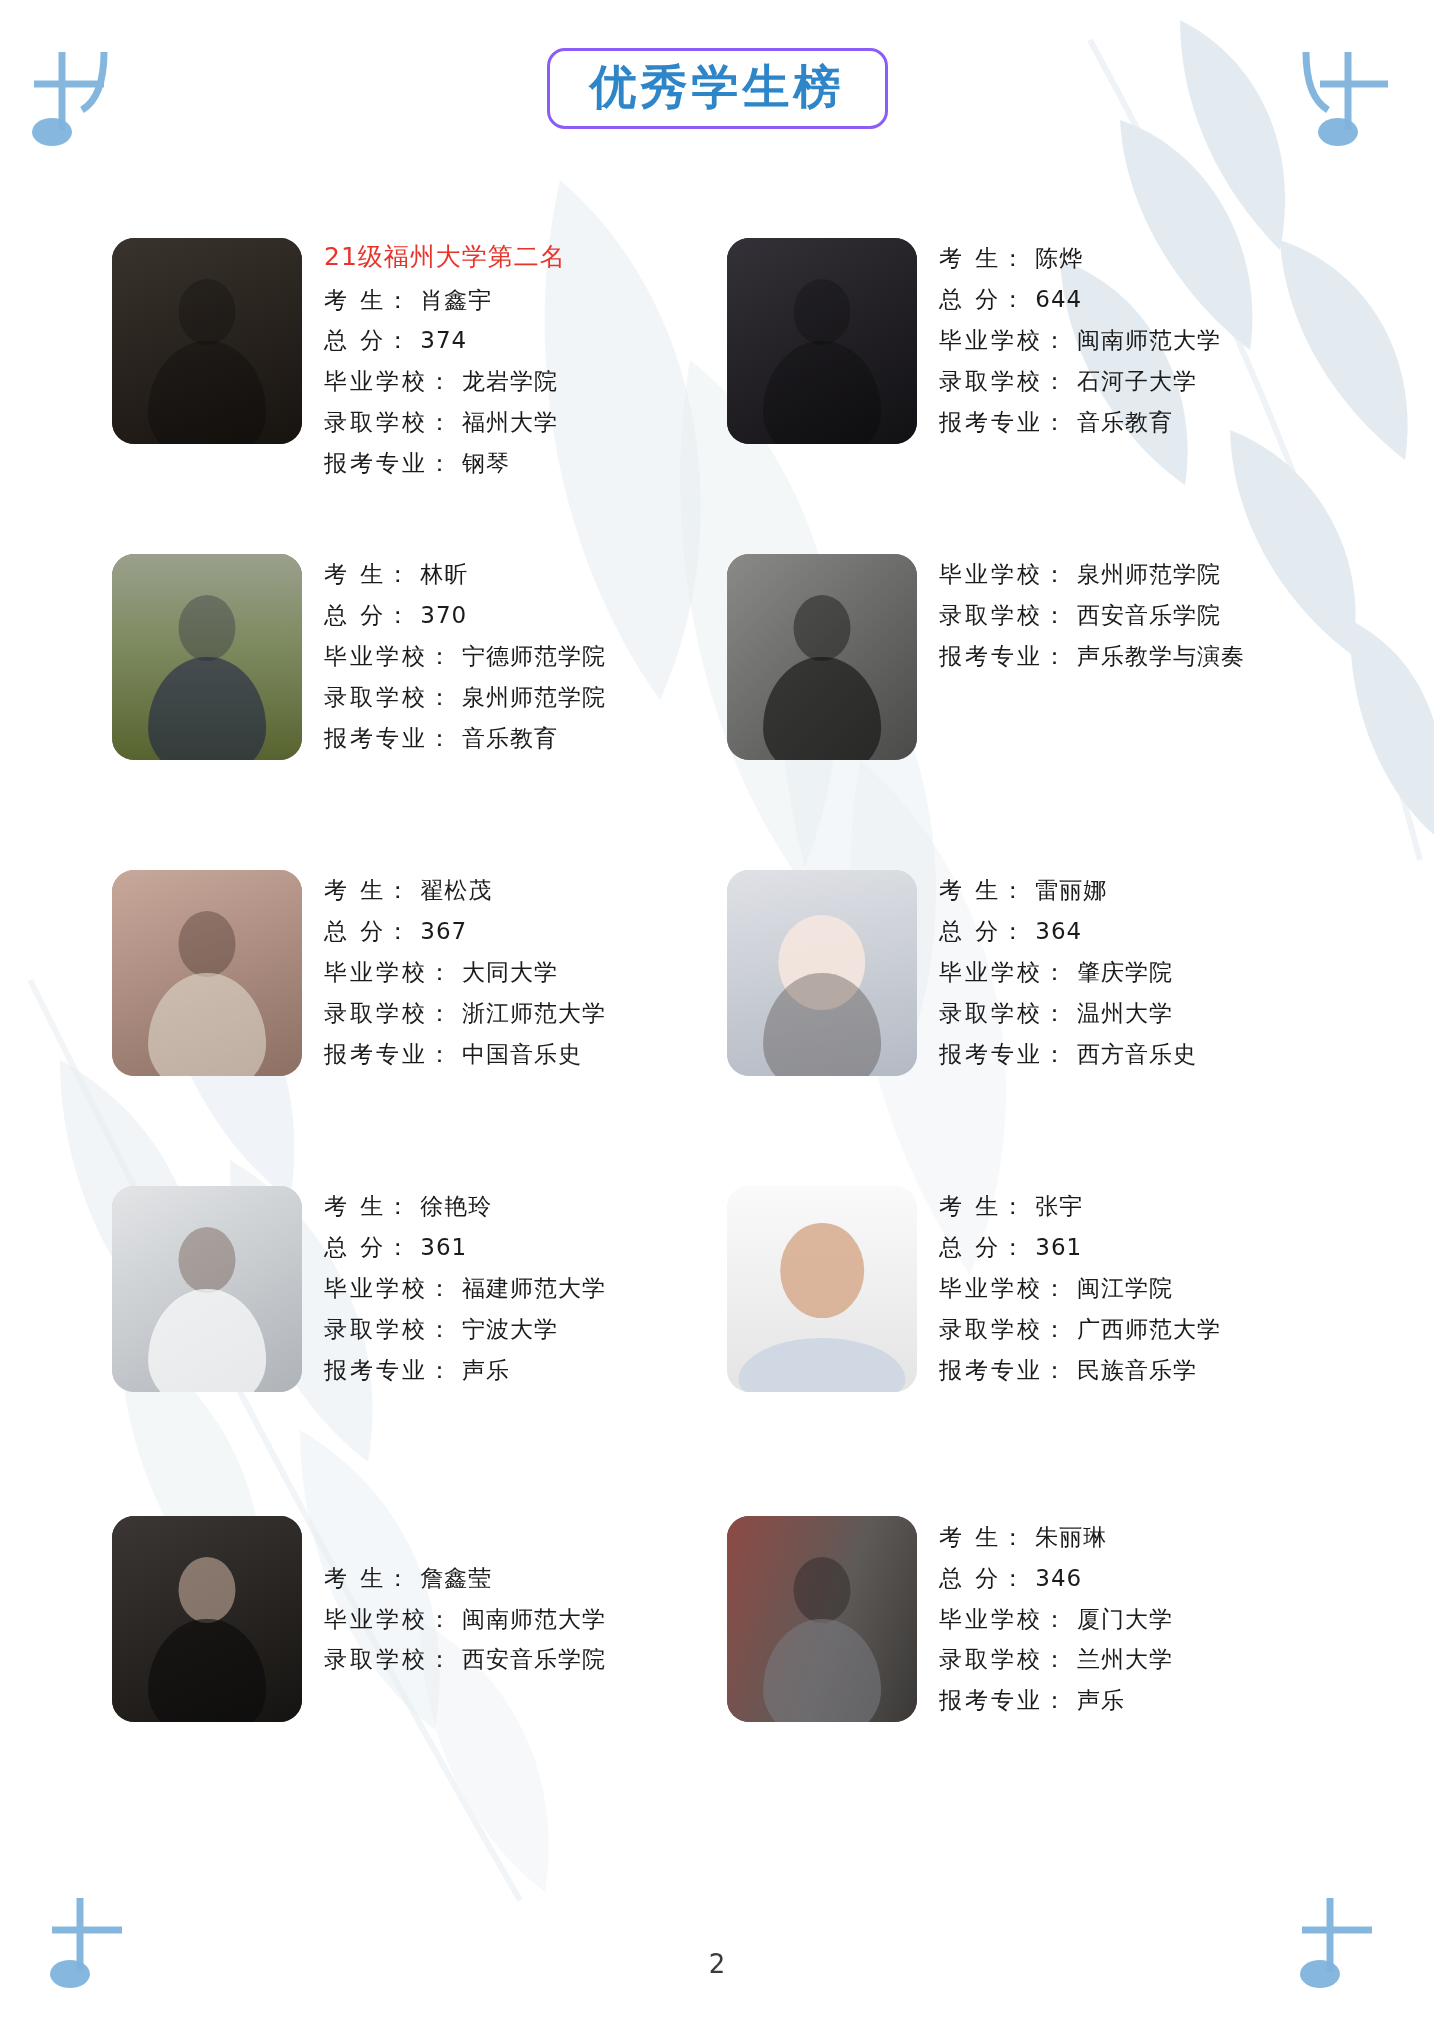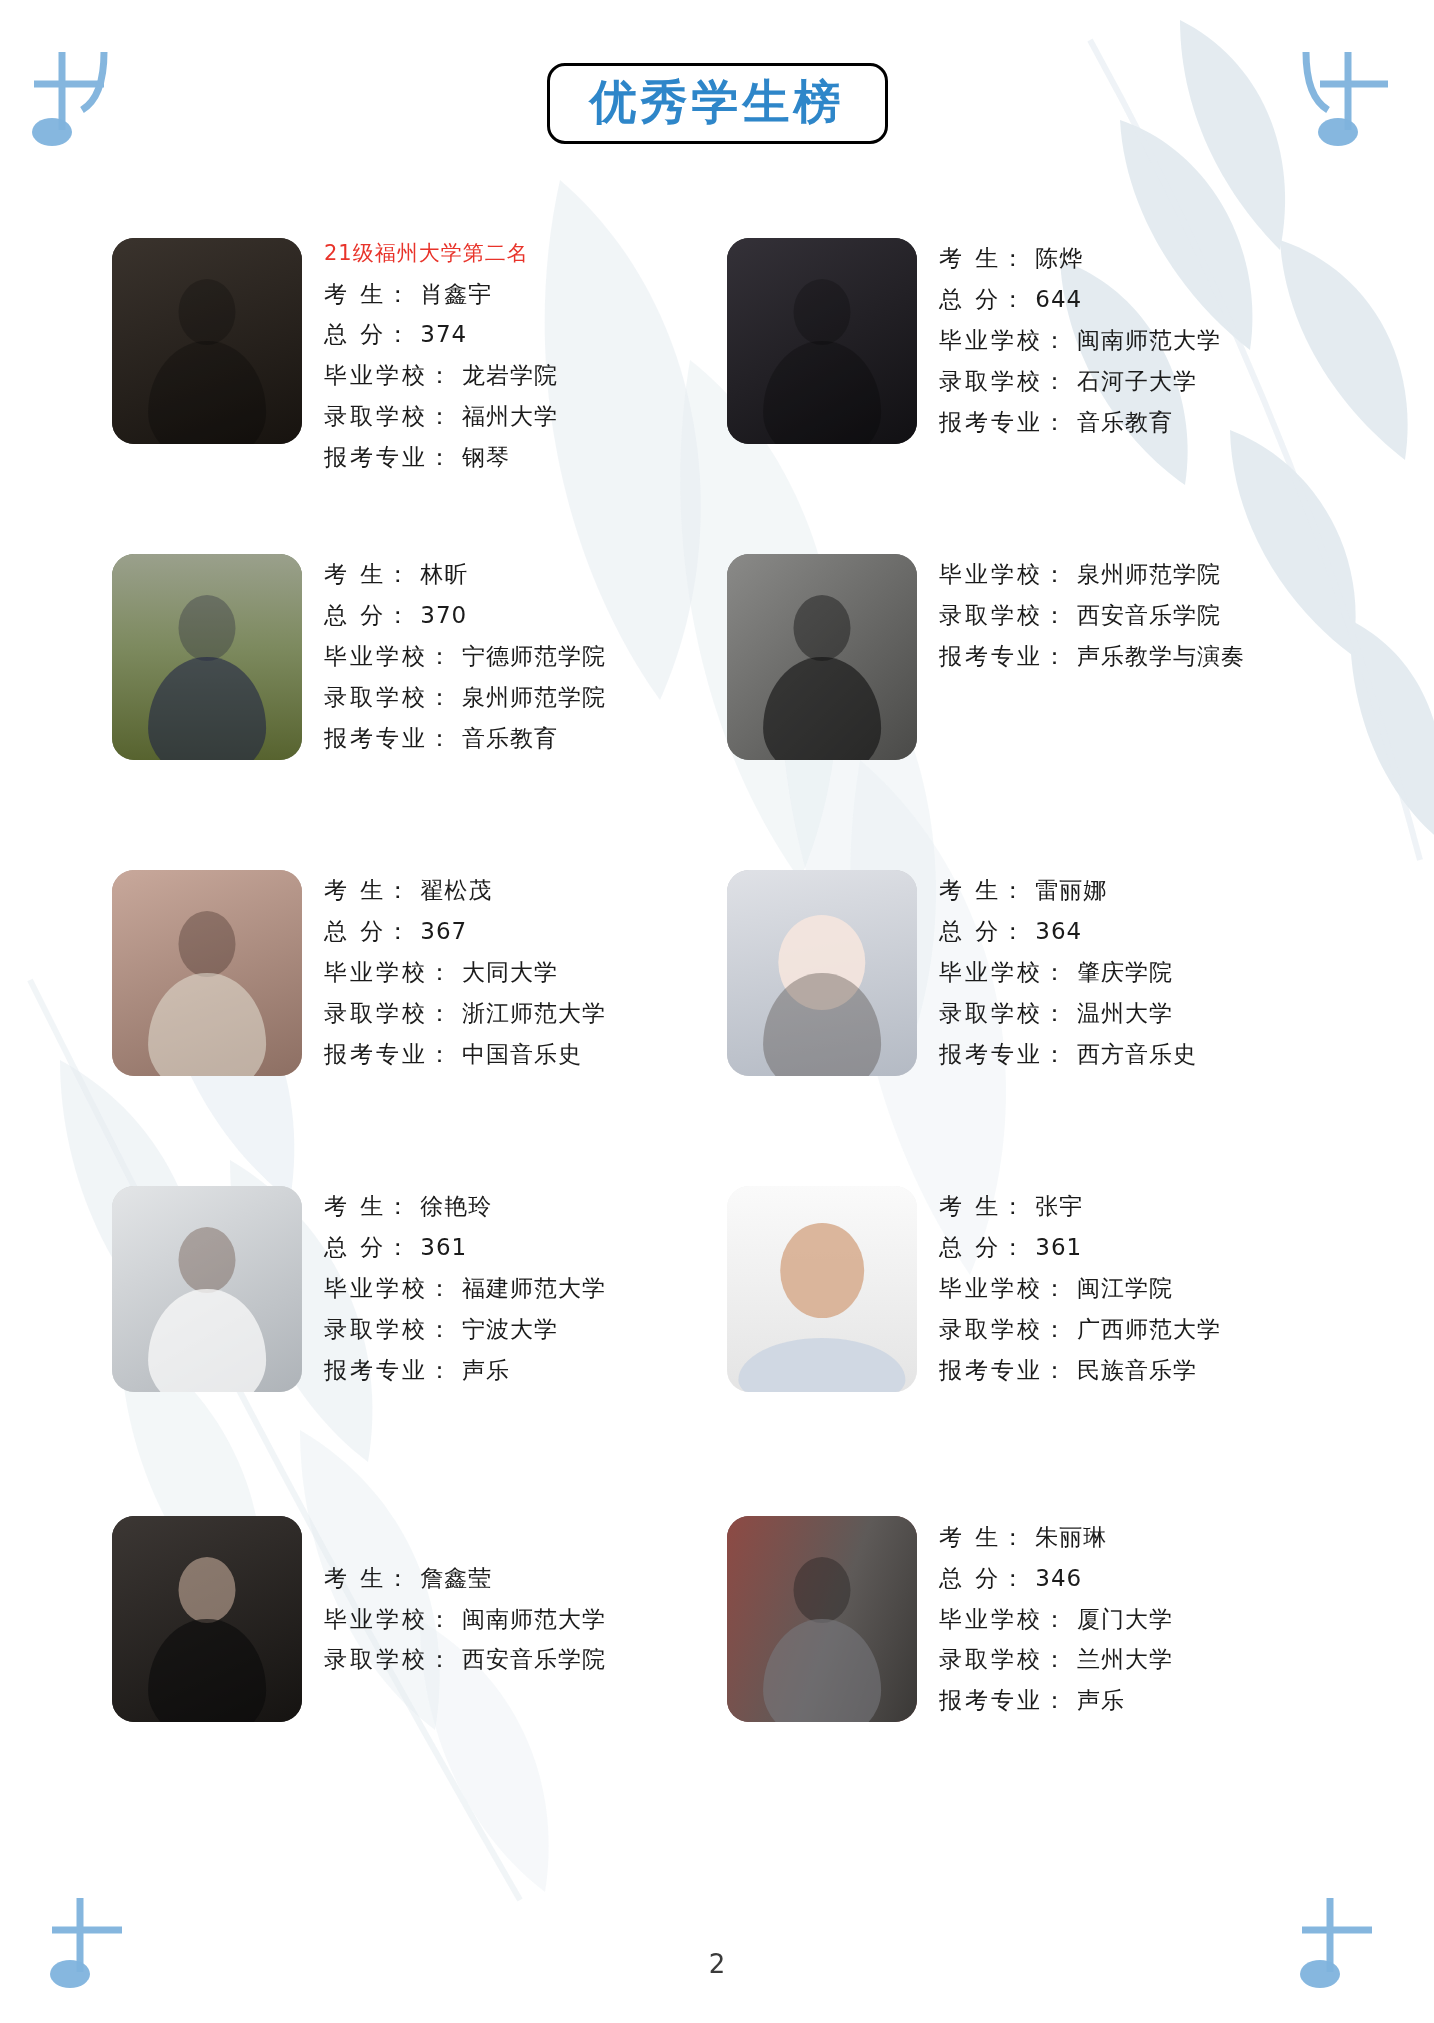--- a/index.html
+++ b/index.html
@@ -32,25 +32,24 @@
   
   .title-wrap {
     position: absolute;
     top: 48px;
     left: 0;
     width: 100%;
     display: flex;
     justify-content: center;
   }
   .title-box {
-    border: 3px solid #000000;
+    border: 3px solid #8b5cf6;
     border-radius: 18px;
     padding: 12px 40px 16px 40px;
     background: rgba(255,255,255,0.75);
-    margin-top: 15px;
   }
   .title-text {
     font-size: 47px;
     letter-spacing: 4px;
     color: #2e86c9;
     font-weight: bold;
     line-height: 1;
     white-space: nowrap;
     font-family: "DejaVu Sans", "Liberation Sans", sans-serif;
   }
@@ -107,21 +106,21 @@
     border-radius: 50%;
     background: rgba(0,0,0,0.22);
   }
 
   .info {
     margin-left: 22px;
     padding-top: 6px;
   }
   .award {
     color: #e8332a;
-    font-size: 21px;
+    font-size: 25px;
     line-height: 1.5;
     margin-bottom: 4px;
     letter-spacing: 1px;
     font-family: "DejaVu Sans", "Liberation Sans", sans-serif;
   }
   .line {
     font-size: 23px;
     line-height: 1.78;
     color: #1b1b1b;
     letter-spacing: 1px;

